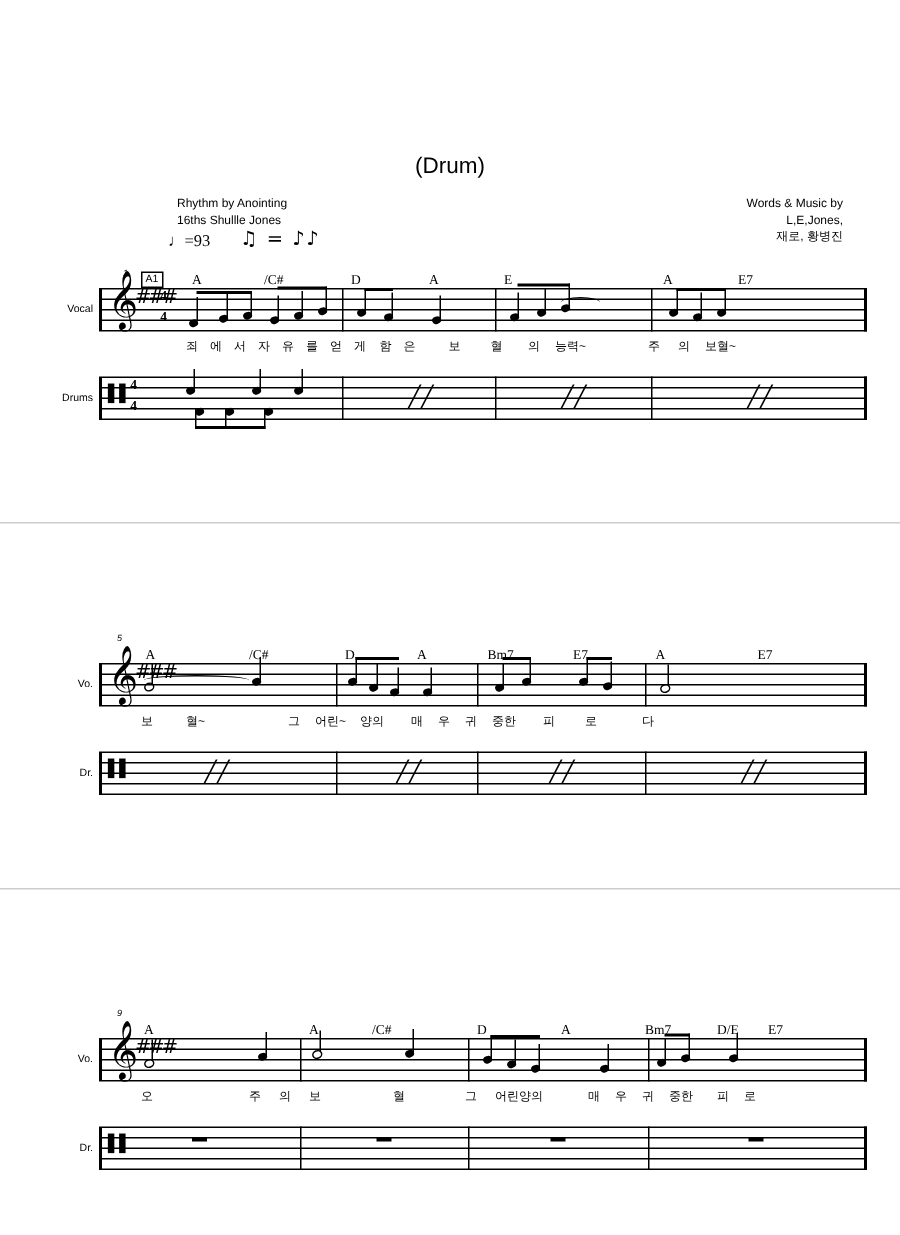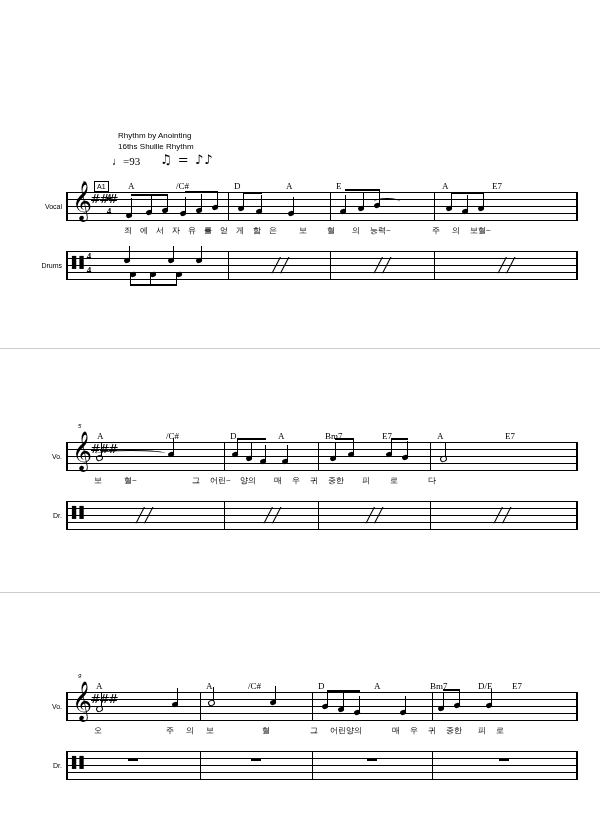--- a/index.html
+++ b/index.html
@@ -220,26 +220,32 @@
     border: 1.2px solid #000;
     width: 5px;
     height: 4px;
   }
 </style>
 </head>
 <body>
 
 <div class="page">
 
+  <div class="subtitle">(Drum)</div>
 
   <div class="perf-note">
     <div>Rhythm by Anointing</div>
-    <div>16ths Shullle Rhythm</div>
+    <div>16ths Shullle Jones</div>
   </div>
 
+  <div class="credits">
+    <div>Words &amp; Music by</div>
+    <div>L,E,Jones,</div>
+    <div>재로, 황병진</div>
+  </div>
 
   <div class="tempo">♩=93</div>
   <div class="rhythm-fig">♫ = ♪♪</div>
 
   <div class="system" style="top:0">
 
     <div class="measure-num" style="top:180px;left:82px;">1</div>
     <div class="rehearsal" style="top:181px;left:94px;">A1</div>
 
     <div class="staff-label" style="top:203px;left:22px;">Vocal</div>

